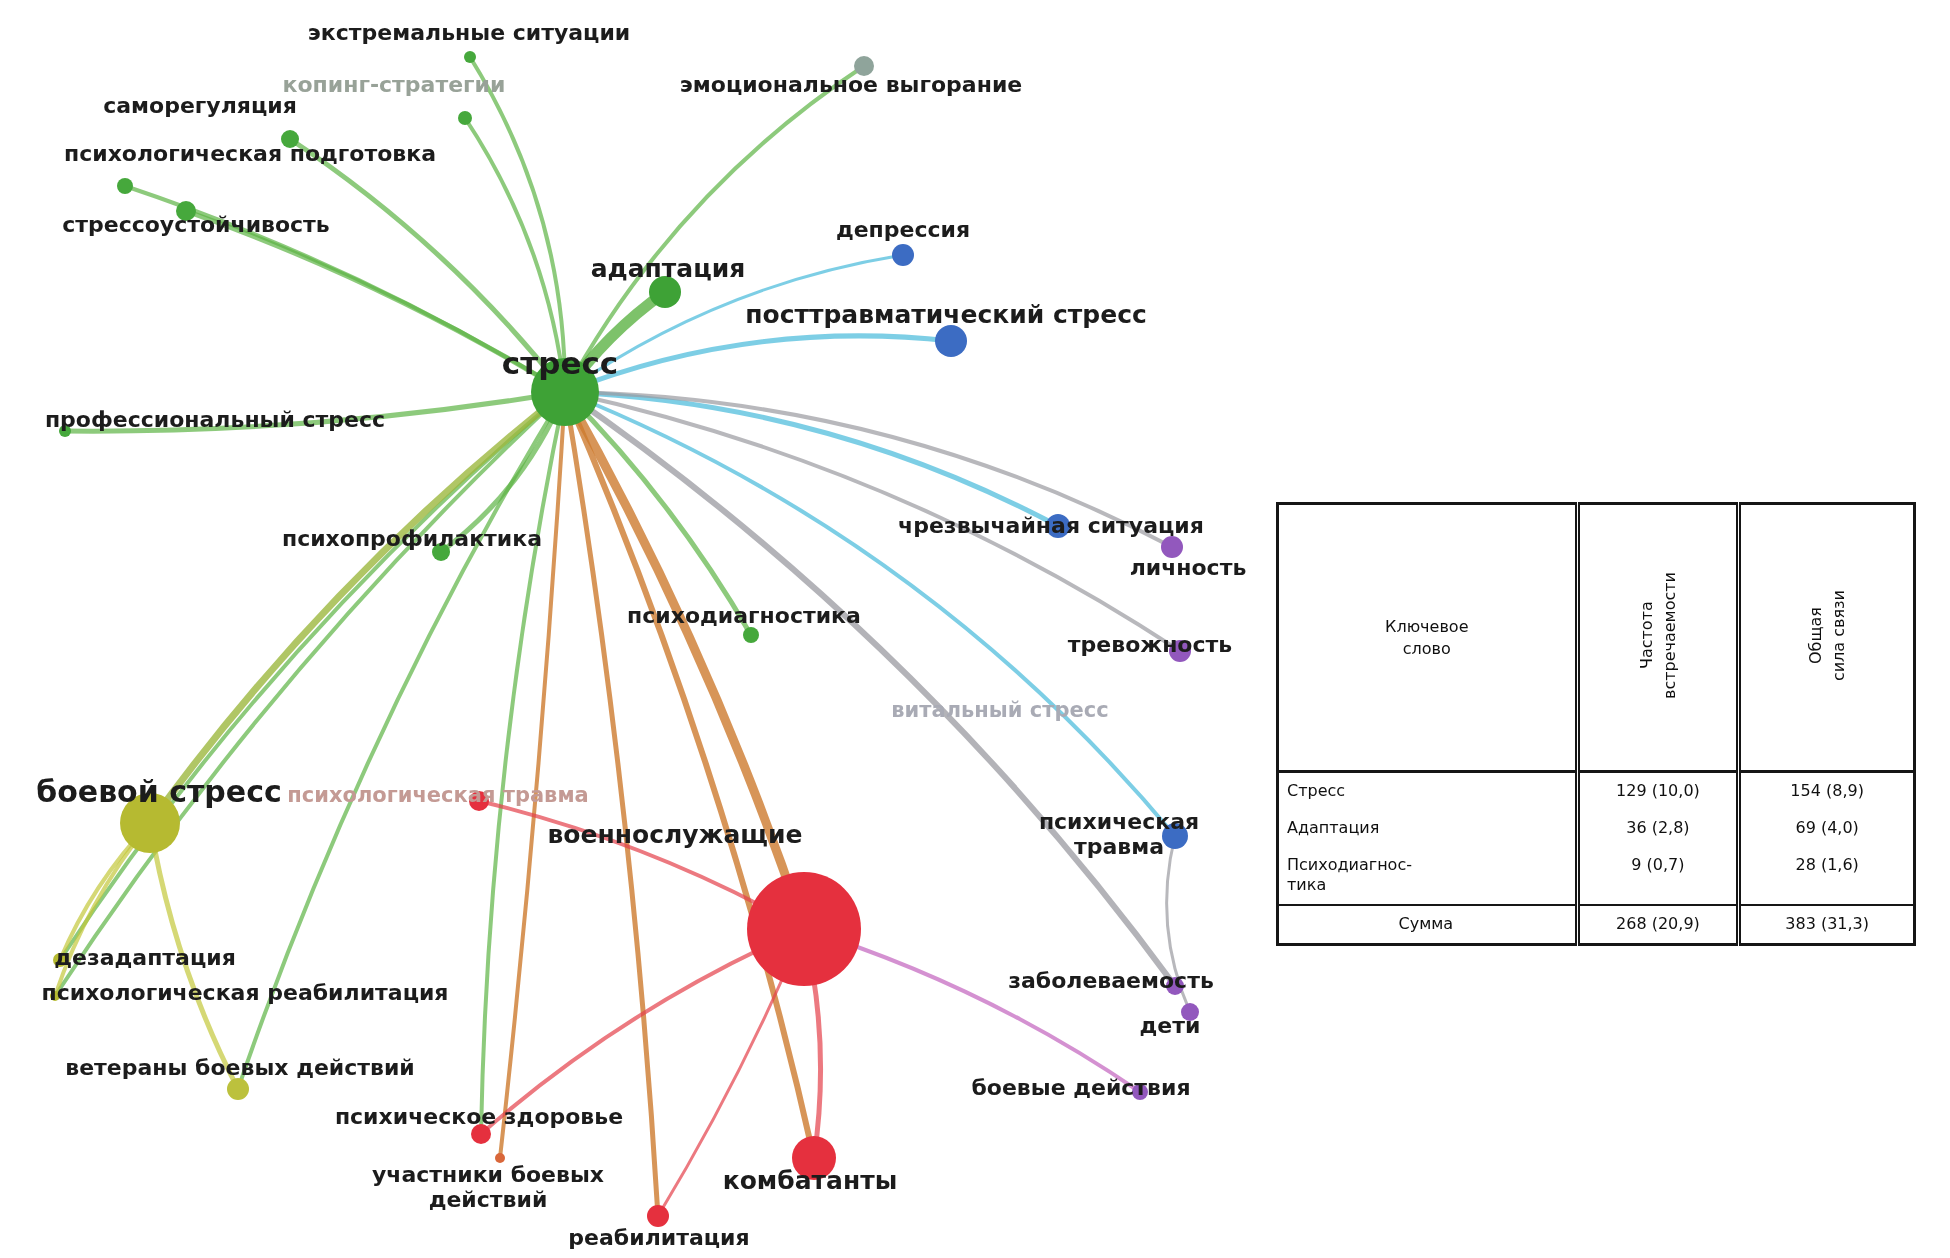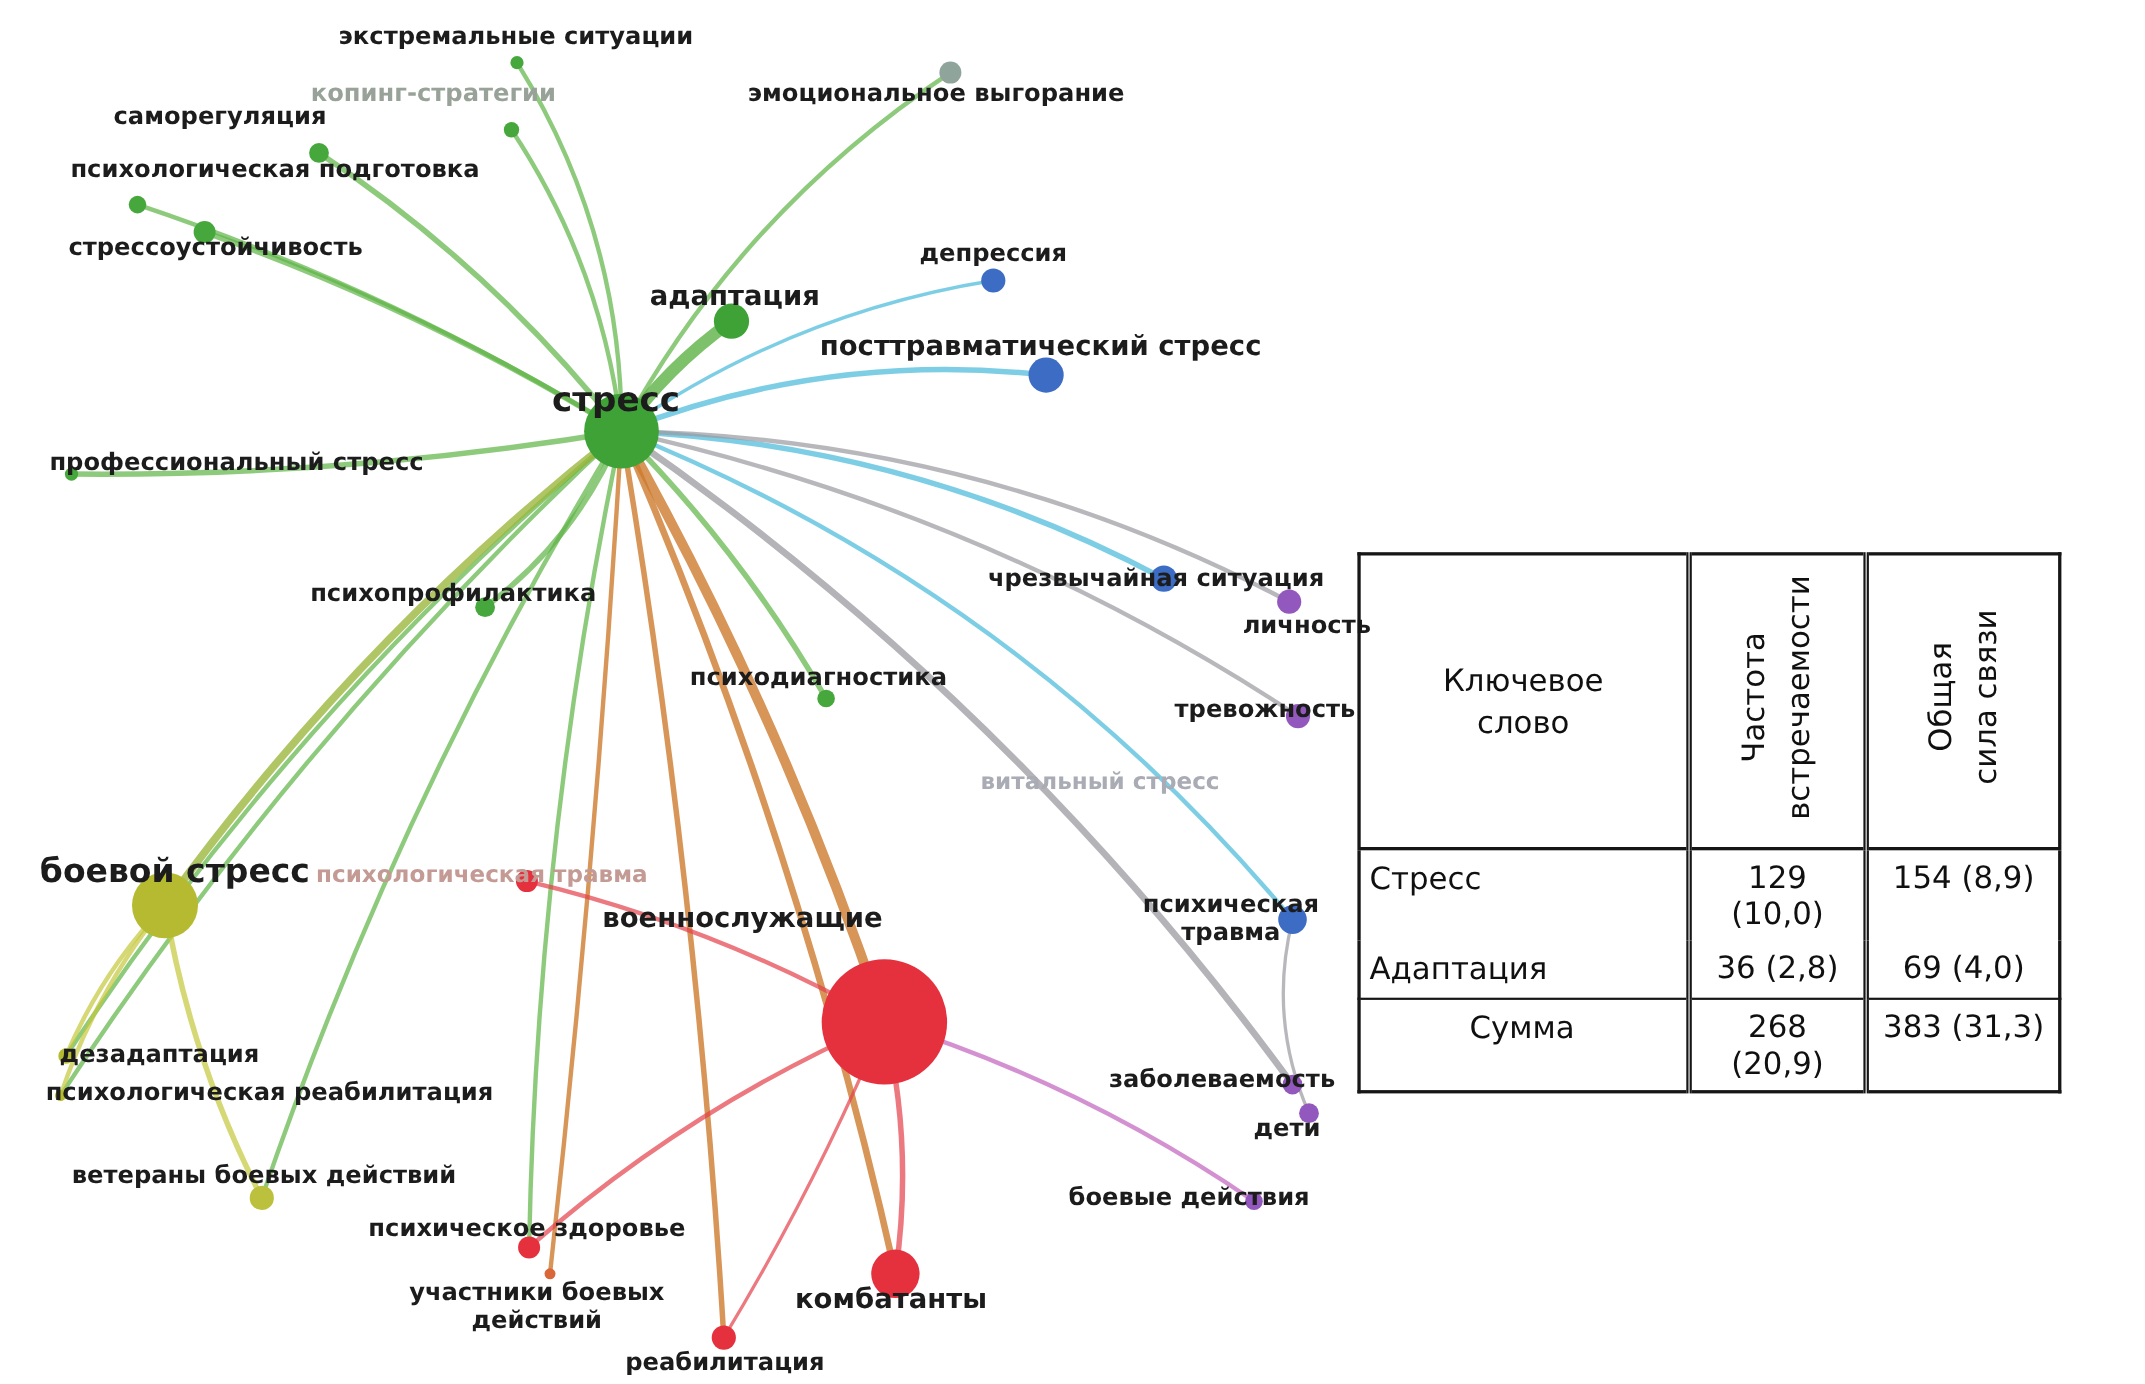--- a/index.html
+++ b/index.html
@@ -10,25 +10,25 @@
     position: relative;
     font-family: "DejaVu Sans", sans-serif;
     overflow: hidden;
     color: #111;
   }
   .network-wrap { position: absolute; left: 0; top: 0; width: 1290px; height: 1258px; }
   svg text { font-family: "DejaVu Sans", sans-serif; }
 
   table.stats {
     position: absolute;
-    left: 1234px; top: 502px;
+    left: 1276px; top: 502px;
     width: 640px;
     border-collapse: collapse;
     border: 3px solid #161616;
-    font-size: 28px;
+    font-size: 16px;
     color: #101010;
   }
   .stats th, .stats td { padding: 6px 8px; }
   .stats .c2, .stats .c3 { border-left: 5px double #161616; text-align: center; }
   .stats thead th {
     border-bottom: 3px solid #161616;
     font-weight: 400;
     height: 268px;
     vertical-align: middle;
     text-align: center;
@@ -176,19 +176,25 @@
     <tr>
       <td class="kwcell">Стресс</td>
       <td class="c2">129 (10,0)</td>
       <td class="c3">154 (8,9)</td>
     </tr>
     <tr>
       <td class="kwcell">Адаптация</td>
       <td class="c2">36 (2,8)</td>
       <td class="c3">69 (4,0)</td>
     </tr>
+    <tr>
+      <td class="kwcell">Психодиагнос-
+тика</td>
+      <td class="c2">9 (0,7)</td>
+      <td class="c3">28 (1,6)</td>
+    </tr>
     <tr class="sum">
       <td class="kwcell">Сумма</td>
       <td class="c2">268 (20,9)</td>
       <td class="c3">383 (31,3)</td>
     </tr>
   </tbody>
 </table>
 
 </body></html>

